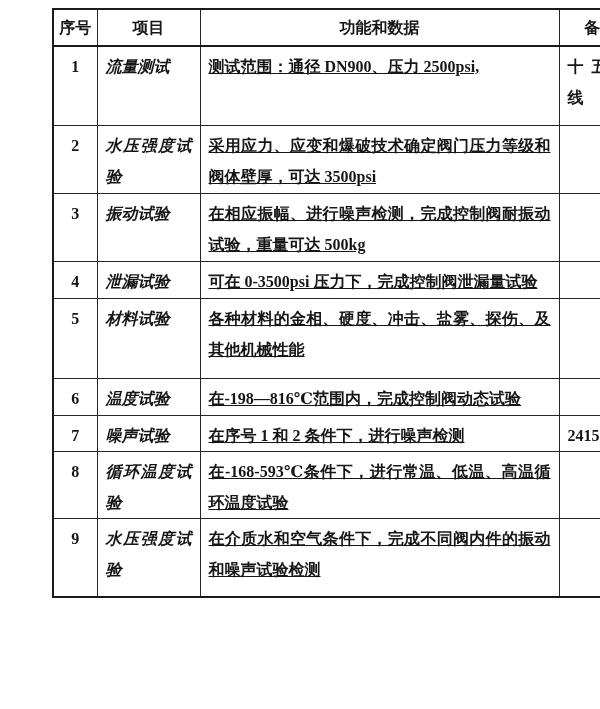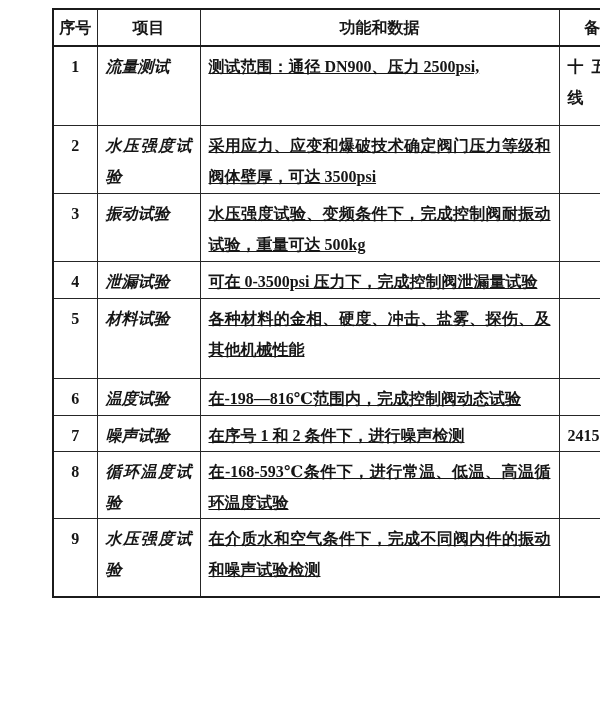--- a/index.html
+++ b/index.html
@@ -72,21 +72,21 @@
   <tr>
     <td class="c-no">2</td>
     <td class="c-item">水压强度试验</td>
     <td class="c-desc">采用应力、应变和爆破技术确定阀门压力等级和阀体壁厚，可达 3500psi</td>
     <td class="c-remark"></td>
   </tr>
 
   <tr>
     <td class="c-no">3</td>
     <td class="c-item">振动试验</td>
-    <td class="c-desc">水压强度试验、变频条件下，完成控制阀耐振动试验，重量可达 500kg</td>
+    <td class="c-desc">在相应振幅、进行噪声检测，完成控制阀耐振动试验，重量可达 500kg</td>
     <td class="c-remark"></td>
   </tr>
 
   <tr>
     <td class="c-no">4</td>
     <td class="c-item">泄漏试验</td>
     <td class="c-desc">可在 0-3500psi 压力下，完成控制阀泄漏量试验</td>
     <td class="c-remark"></td>
   </tr>
 

